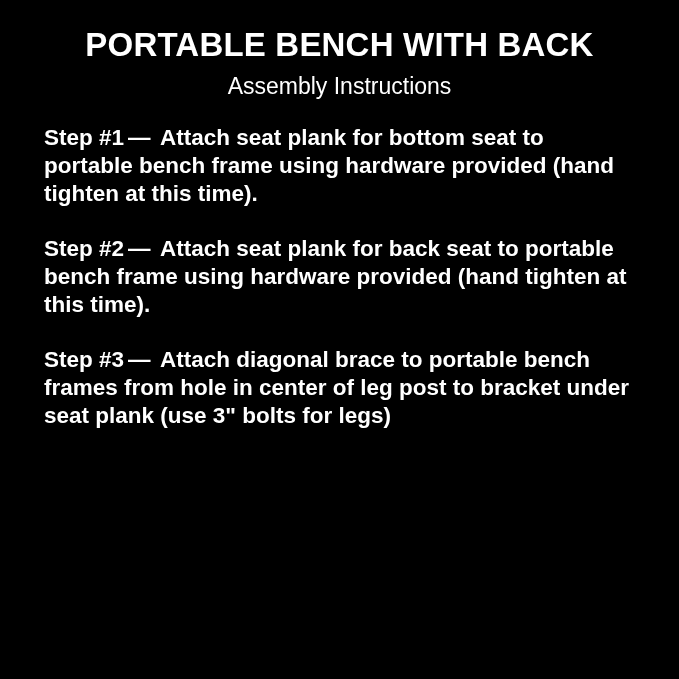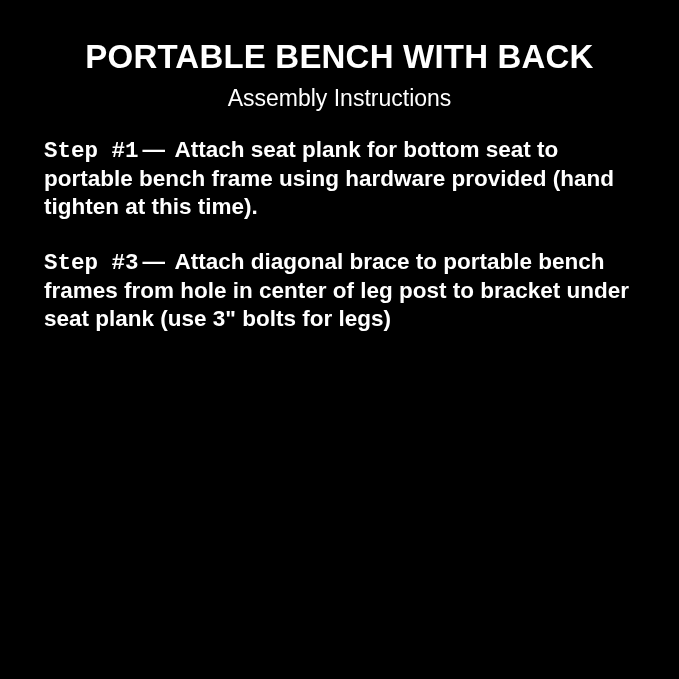--- a/index.html
+++ b/index.html
@@ -11,21 +11,21 @@
     height: 679px;
     background: #000000;
     font-family: "Liberation Sans", sans-serif;
     color: #ffffff;
     overflow: hidden;
   }
   .page {
     width: 679px;
     height: 679px;
     box-sizing: border-box;
-    padding: 32px 44px 0 44px;
+    padding: 20px 44px 0 44px;
     display: block;
   }
   .title {
     text-align: center;
     font-size: 33px;
     font-weight: bold;
     letter-spacing: 0.2px;
     line-height: 1.05;
     margin: 8px 0 0 0;
     color: #ffffff;
@@ -46,21 +46,20 @@
     line-height: 1.26;
     margin-bottom: 26px;
     color: #ffffff;
     text-align: left;
   }
   .step:last-child {
     margin-bottom: 0;
   }
   .step-label {
     white-space: nowrap;
-    font-family: Liberation Mono, monospace;
   }
   .step-dash {
     padding: 0 4px;
   }
   .step-text {
   }
 </style>
 </head>
 <body>
 
@@ -68,20 +67,23 @@
 
   <h1 class="title">PORTABLE BENCH WITH BACK</h1>
   <h2 class="subtitle">Assembly Instructions</h2>
 
   <div class="steps">
 
     <p class="step">
       <span class="step-label">Step #1</span><span class="step-dash">—</span> <span class="step-text">Attach seat plank for bottom seat to portable bench frame using hardware provided (hand tighten at this time).</span>
     </p>
 
+    <p class="step">
+      <span class="step-label">Step #2</span><span class="step-dash">—</span> <span class="step-text">Attach seat plank for back seat to portable bench frame using hardware provided (hand tighten at this time).</span>
+    </p>
 
     <p class="step">
       <span class="step-label">Step #3</span><span class="step-dash">—</span> <span class="step-text">Attach diagonal brace to portable bench frames from hole in center of leg post to bracket under seat plank (use 3" bolts for legs)</span>
     </p>
 
 
   </div>
 </div>
 
 </body></html>

